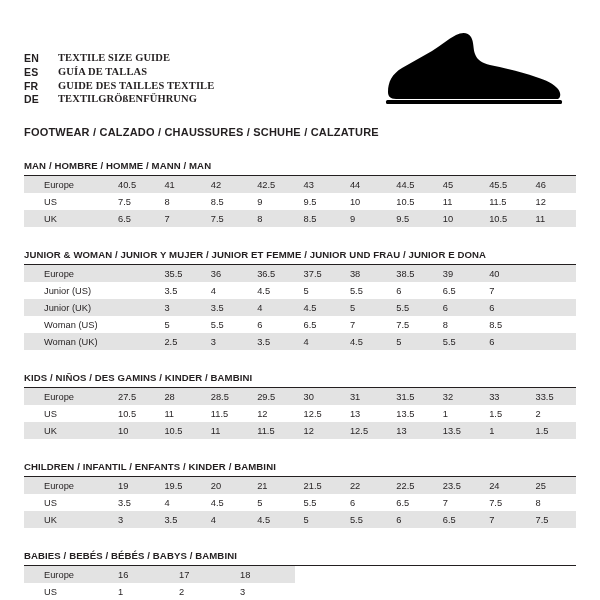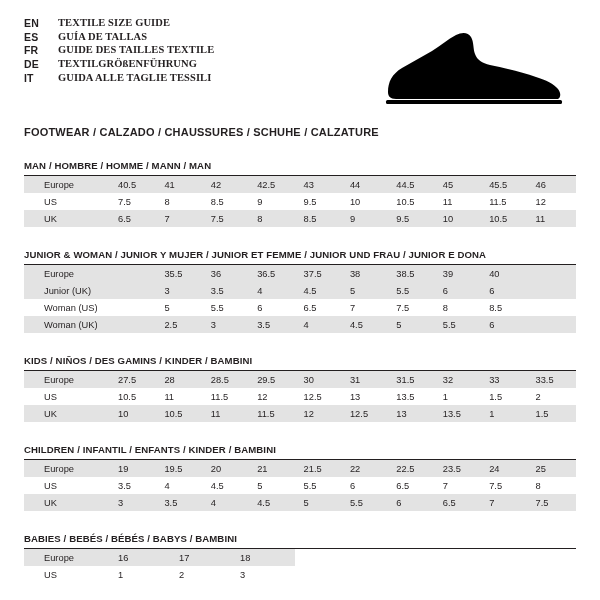--- a/index.html
+++ b/index.html
@@ -18,21 +18,21 @@
     position: relative;
     width: 600px;
     height: 600px;
     box-sizing: border-box;
     padding: 18px 24px 0 24px;
   }
 
   
   .header {
     display: flex;
-    align-items: flex-start;
+    align-items: flex-end;
     justify-content: space-between;
   }
   .lang-table {
     border-collapse: collapse;
     font-size: 10.5px;
     line-height: 1.0;
   }
   .lang-table td {
     padding: 0 0 3.2px 0;
     vertical-align: top;
@@ -120,24 +120,20 @@
           <td class="lang-code">ES</td>
           <td class="lang-text">GUÍA DE TALLAS</td>
         </tr>
         <tr>
           <td class="lang-code">FR</td>
           <td class="lang-text">GUIDE DES TAILLES TEXTILE</td>
         </tr>
         <tr>
           <td class="lang-code">DE</td>
           <td class="lang-text">TEXTILGRÖßENFÜHRUNG</td>
-        </tr>
-        <tr>
-          <td class="lang-code">IT</td>
-          <td class="lang-text">GUIDA ALLE TAGLIE TESSILI</td>
         </tr>
       </tbody>
     </table>
 
     <svg class="shoe-art" viewBox="0 0 190 78">
       <path fill="#000000" d="M10,62 C10,52 14,44 24,38 C34,32 44,27 54,21 C62,16 70,9 78,5 C84,2 90,2 93,7 C96,12 95,19 97,24 C99,30 104,33 112,35 C126,38 144,42 158,47 C168,50 176,54 180,59 C183,63 183,67 180,69 L18,69 C12,69 10,66 10,62 Z"></path>
       <rect fill="#000000" x="8" y="70" width="176" height="4" rx="1.5"></rect>
     </svg>
   </div>
 
@@ -198,20 +194,33 @@
           <td class="label">Europe</td>
           <td></td>
           <td>35.5</td>
           <td>36</td>
           <td>36.5</td>
           <td>37.5</td>
           <td>38</td>
           <td>38.5</td>
           <td>39</td>
           <td>40</td>
+          <td></td>
+        </tr>
+        <tr>
+          <td class="label">Junior (US)</td>
+          <td></td>
+          <td>3.5</td>
+          <td>4</td>
+          <td>4.5</td>
+          <td>5</td>
+          <td>5.5</td>
+          <td>6</td>
+          <td>6.5</td>
+          <td>7</td>
           <td></td>
         </tr>
         <tr class="shaded">
           <td class="label">Junior (UK)</td>
           <td></td>
           <td>3</td>
           <td>3.5</td>
           <td>4</td>
           <td>4.5</td>
           <td>5</td>

